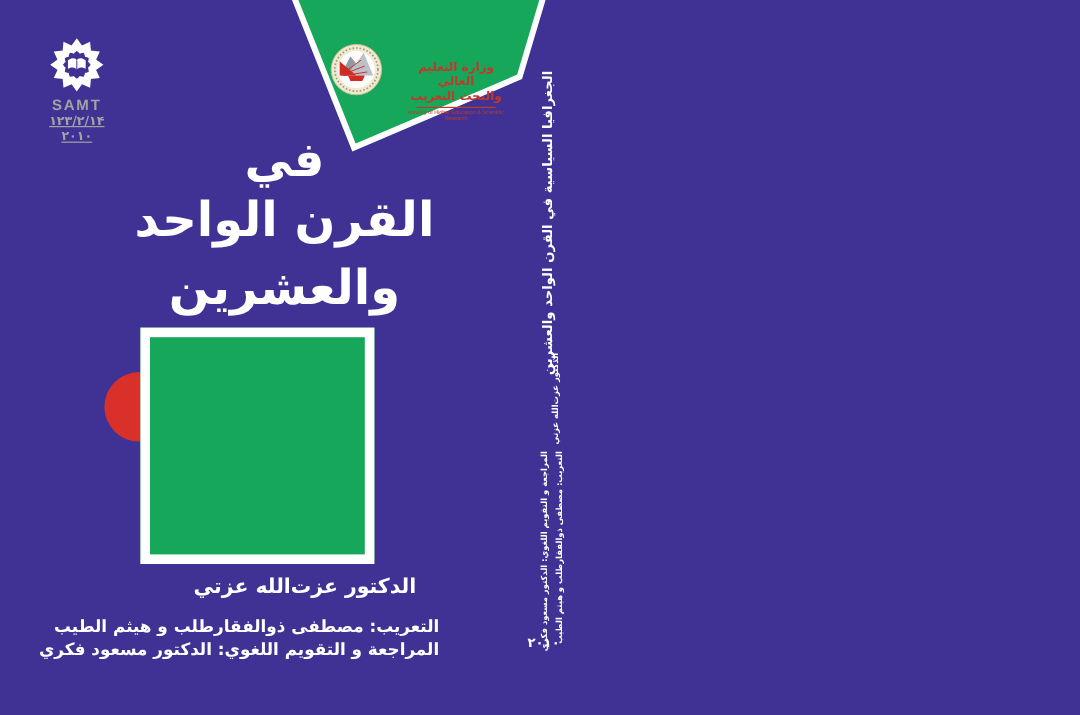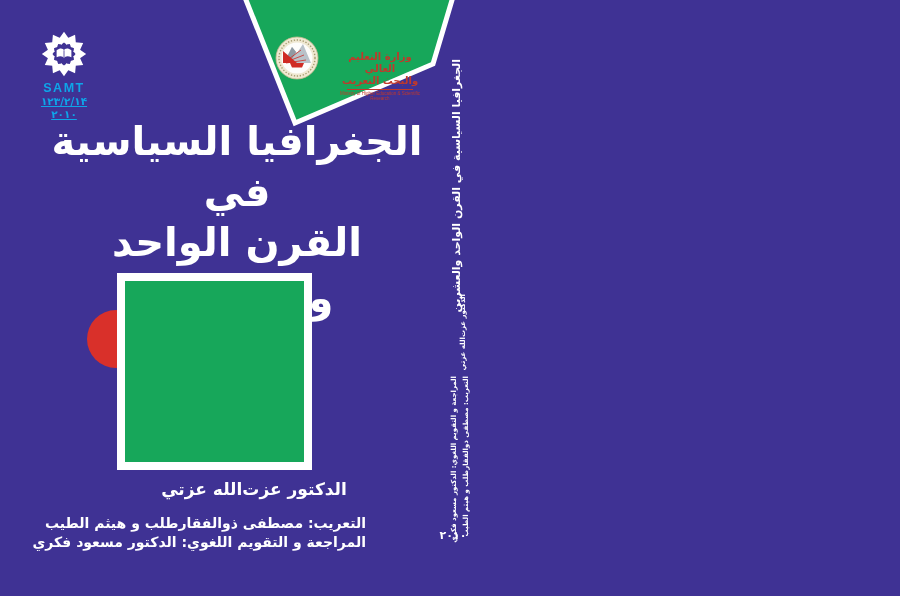--- a/index.html
+++ b/index.html
@@ -11,21 +11,21 @@
     height: 596px;
     background: #3f3294;
     overflow: hidden;
   }
 
   
   .samt-block {
     position: absolute;
     left: 24px; top: 30px; width: 80px;
     text-align: center;
-    color: #0ea5e9;
+    color: #a3a3a3;
   }
   .samt-block svg { display: block; margin: 0 auto; }
   .samt-name {
     margin-top: 3px;
     font-family: "Liberation Sans", sans-serif;
     font-size: 12.5px; font-weight: bold; letter-spacing: 1.5px;
   }
   .samt-code, .samt-year {
     font-family: "DejaVu Sans", sans-serif;
     font-size: 10.5px; font-weight: bold; line-height: 13px; text-decoration: underline;
@@ -156,21 +156,20 @@
       <use href="#petal" transform="rotate(330)"></use>
       <path d="M-8,-4 C-4,-7 -1,-6 0,-4 C1,-6 4,-7 8,-4 L8,3.5 C4,1.5 1,2.5 0,4.5 C-1,2.5 -4,1.5 -8,3.5 Z" fill="#ffffff"></path>
       <line x1="0" y1="-4" x2="0" y2="4.5" stroke="#3f3294" stroke-width="0.9"></line>
     </svg>
     <div class="samt-name">SAMT</div>
     <div class="samt-code">۱۲۳/۲/۱۴</div>
     <div class="samt-year">۲۰۱۰</div>
   </div>
 
   <div class="title-block">
-    <div class="title-line1">الجغرافيا السياسية</div>
     <div class="title-line2">في</div>
     <div class="title-line3">القرن الواحد والعشرين</div>
   </div>
 
   <div class="red-circle"></div>
   <div class="green-square"></div>
 
   <div class="author-line">الدكتور عزت‌الله عزتي</div>
   <div class="credits-block">
     <div>التعريب: مصطفى ذوالفقارطلب و هيثم الطيب</div>

